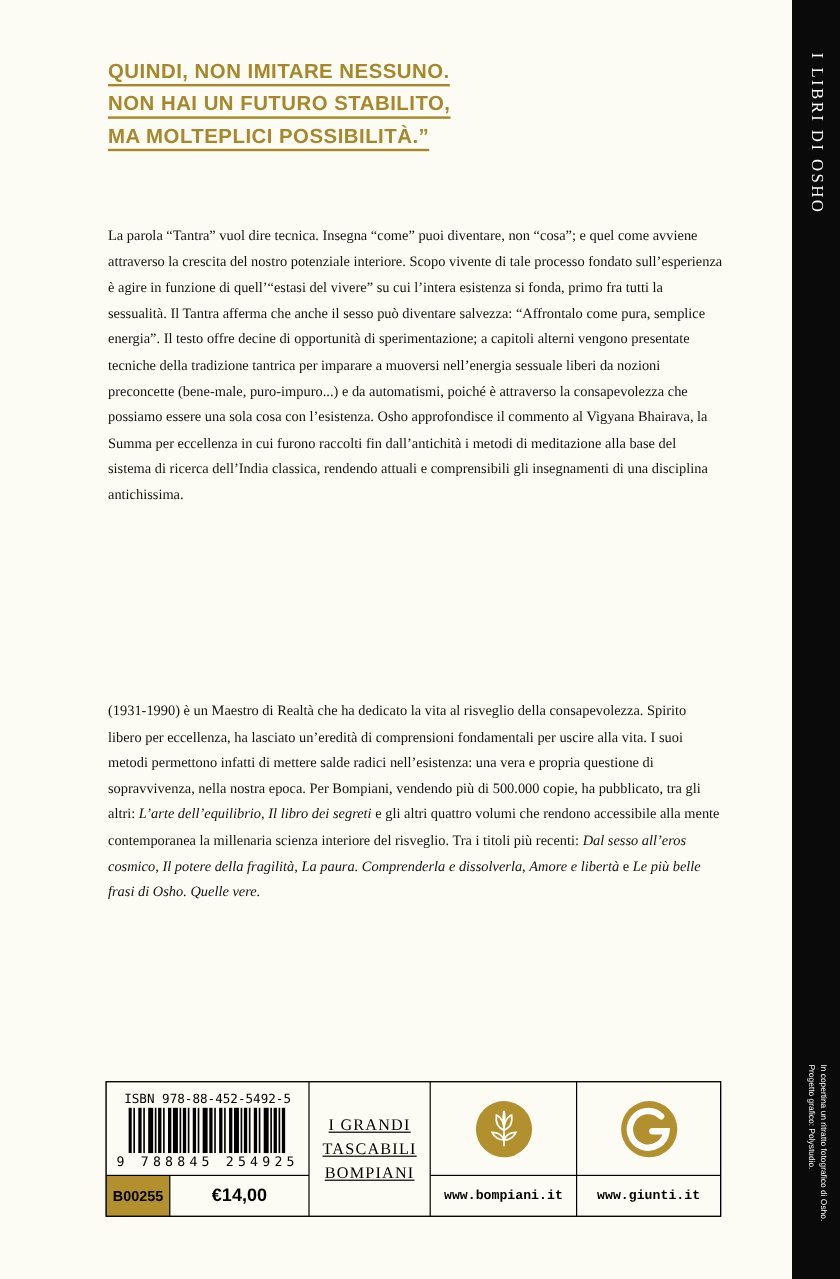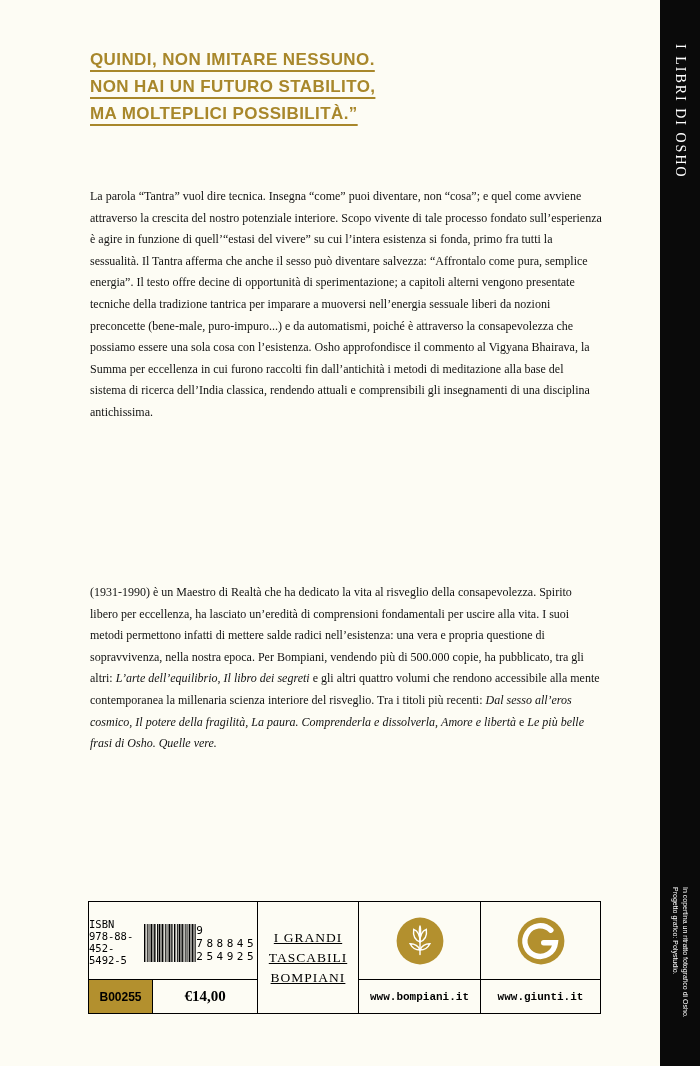--- a/index.html
+++ b/index.html
@@ -24,28 +24,28 @@
   .sec p{margin:0;font-size:12px;line-height:21.6px;text-align:left;}
   .sec p em{font-style:italic;}
 
   
   .footer-box{
     position:absolute;left:88px;top:901px;width:511px;height:111px;
     background:#000;border:1px solid #000;
     display:grid;grid-template-columns:168px 100px 121px 1fr;grid-template-rows:1fr 33px;gap:1px;
   }
   .fcell{background:#fdfcf4;display:flex;align-items:center;justify-content:center;}
-  .cell-barcode{grid-column:1;grid-row:1;flex-direction:row;padding-top:4px;}
+  .cell-barcode{grid-column:1;grid-row:1;flex-direction:column;padding-top:4px;}
   .isbn-label{font-family:"DejaVu Sans Mono",monospace;font-size:10.5px;color:#000;margin-bottom:1px;}
   .barcode-svg{display:block;}
   .isbn-digits{font-family:"DejaVu Sans Mono",monospace;font-size:11px;letter-spacing:3.5px;color:#000;margin-top:1px;}
   .cell-price-row{grid-column:1;grid-row:2;background:#000;display:flex;gap:1px;padding:0;}
-  .code-badge{width:63px;background:#b3902e;color:#000;font-family:"Liberation Sans",sans-serif;
+  .code-badge{width:52px;background:#b3902e;color:#000;font-family:"Liberation Sans",sans-serif;
     font-weight:bold;font-size:12px;display:flex;align-items:center;justify-content:center;text-align:center;}
-  .price{flex:1;background:#fdfcf4;color:#000;font-family:Liberation Serif, serif;
+  .price{flex:1;background:#fdfcf4;color:#000;font-family:Liberation Sans, sans-serif;
     font-weight:bold;font-size:15px;display:flex;align-items:center;justify-content:center;}
   .cell-publisher{grid-column:2;grid-row:1/3;flex-direction:column;
     font-size:13.5px;letter-spacing:1px;line-height:20px;color:#000;text-align:center;text-decoration:underline;}
   .cell-logo-b{grid-column:3;grid-row:1;}
   .cell-url-b{grid-column:3;grid-row:2;}
   .cell-logo-g{grid-column:4;grid-row:1;}
   .cell-url-g{grid-column:4;grid-row:2;}
   .url{font-family:Liberation Mono, monospace;font-weight:bold;font-size:11px;color:#000;}
 
   

